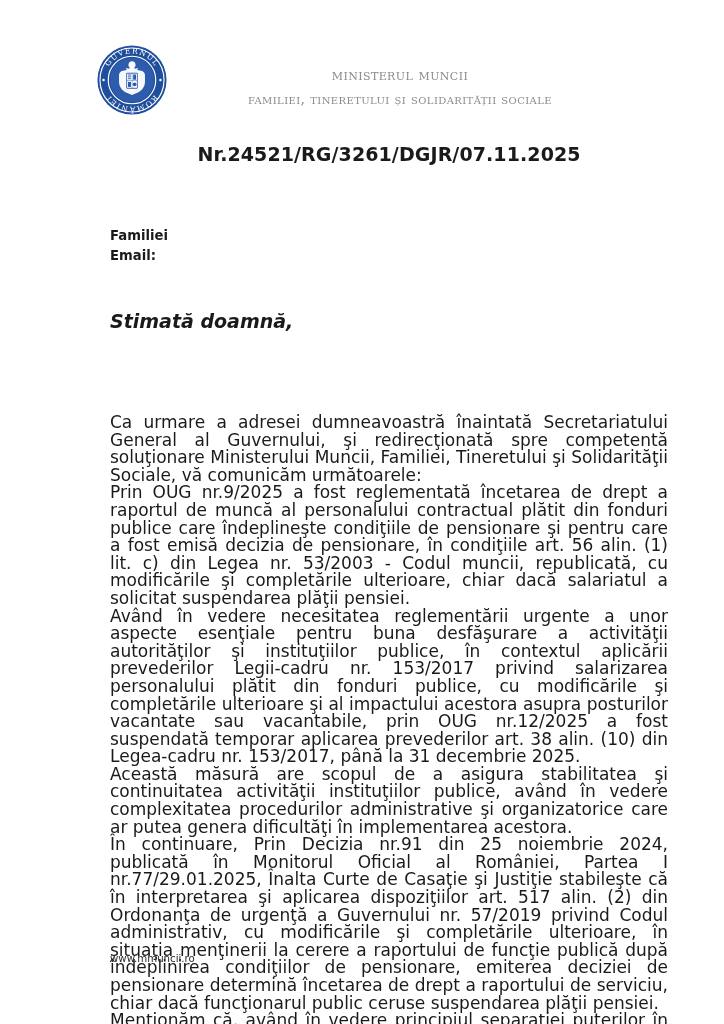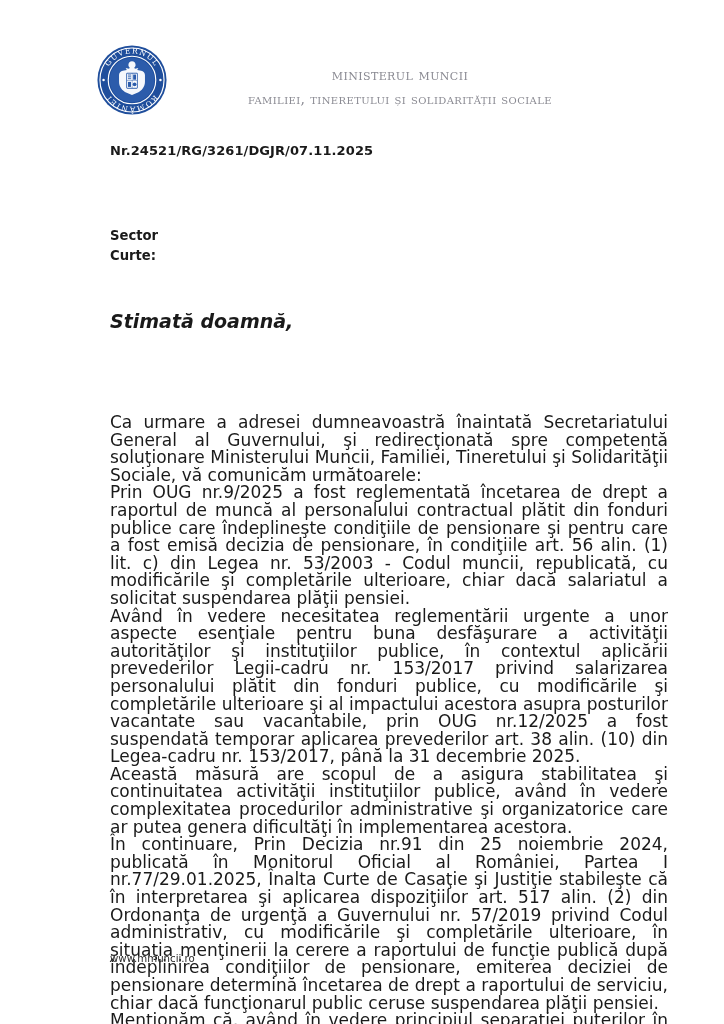--- a/index.html
+++ b/index.html
@@ -56,22 +56,22 @@
     text-transform: lowercase;
     margin-top: 3px;
   }
 
   
   .refnum {
     position: absolute;
     left: 110px;
     top: 143px;
     width: 558px;
-    text-align: left;
-    font-size: 13px;
+    text-align: center;
+    font-size: 19px;
     font-weight: bold;
     letter-spacing: 0.1px;
   }
 
   
   .addressee {
     position: absolute;
     left: 110px;
     top: 226px;
     font-size: 13.2px;
@@ -168,22 +168,22 @@
 
   <div class="ministry-title">
     <span class="ministry-line1">Ministerul Muncii</span>
     <span class="ministry-line2">Familiei, Tineretului și Solidarității Sociale</span>
   </div>
 </div>
 
 <div class="refnum">Nr.24521/RG/3261/DGJR/07.11.2025</div>
 
 <div class="addressee">
-  <div>Sector</div>
-  <div>Curte:</div>
+  <div>Familiei</div>
+  <div>Email:</div>
 </div>
 
 <div class="salutation">Stimată doamnă,</div>
 
 <div class="body-text">
   <p>Ca urmare a adresei dumneavoastră înaintată Secretariatului General al Guvernului, şi redirecţionată spre competentă soluţionare Ministerului Muncii, Familiei, Tineretului şi Solidarităţii Sociale, vă comunicăm următoarele:</p>
   <p>Prin OUG nr.9/2025 a fost reglementată încetarea de drept a raportul de muncă al personalului contractual plătit din fonduri publice care îndeplineşte condiţiile de pensionare şi pentru care a fost emisă decizia de pensionare, în condiţiile art. 56 alin. (1) lit. c) din Legea nr. 53/2003 - Codul muncii, republicată, cu modificările şi completările ulterioare, chiar dacă salariatul a solicitat suspendarea plăţii pensiei.</p>
   <p>Având în vedere necesitatea reglementării urgente a unor aspecte esenţiale pentru buna desfăşurare a activităţii autorităţilor şi instituţiilor publice, în contextul aplicării prevederilor Legii-cadru nr. 153/2017 privind salarizarea personalului plătit din fonduri publice, cu modificările şi completările ulterioare şi al impactului acestora asupra posturilor vacantate sau vacantabile, prin OUG nr.12/2025 a fost suspendată temporar aplicarea prevederilor art. 38 alin. (10) din Legea-cadru nr. 153/2017, până la 31 decembrie 2025.</p>
   <p>Această măsură are scopul de a asigura stabilitatea şi continuitatea activităţii instituţiilor publice, având în vedere complexitatea procedurilor administrative şi organizatorice care ar putea genera dificultăţi în implementarea acestora.</p>
   <p>În continuare, Prin Decizia nr.91 din 25 noiembrie 2024, publicată în Monitorul Oficial al României, Partea I nr.77/29.01.2025, Înalta Curte de Casaţie şi Justiţie stabileşte că în interpretarea şi aplicarea dispoziţiilor art. 517 alin. (2) din Ordonanţa de urgenţă a Guvernului nr. 57/2019 privind Codul administrativ, cu modificările şi completările ulterioare, în situaţia menţinerii la cerere a raportului de funcţie publică după îndeplinirea condiţiilor de pensionare, emiterea deciziei de pensionare determină încetarea de drept a raportului de serviciu, chiar dacă funcţionarul public ceruse suspendarea plăţii pensiei.</p>

